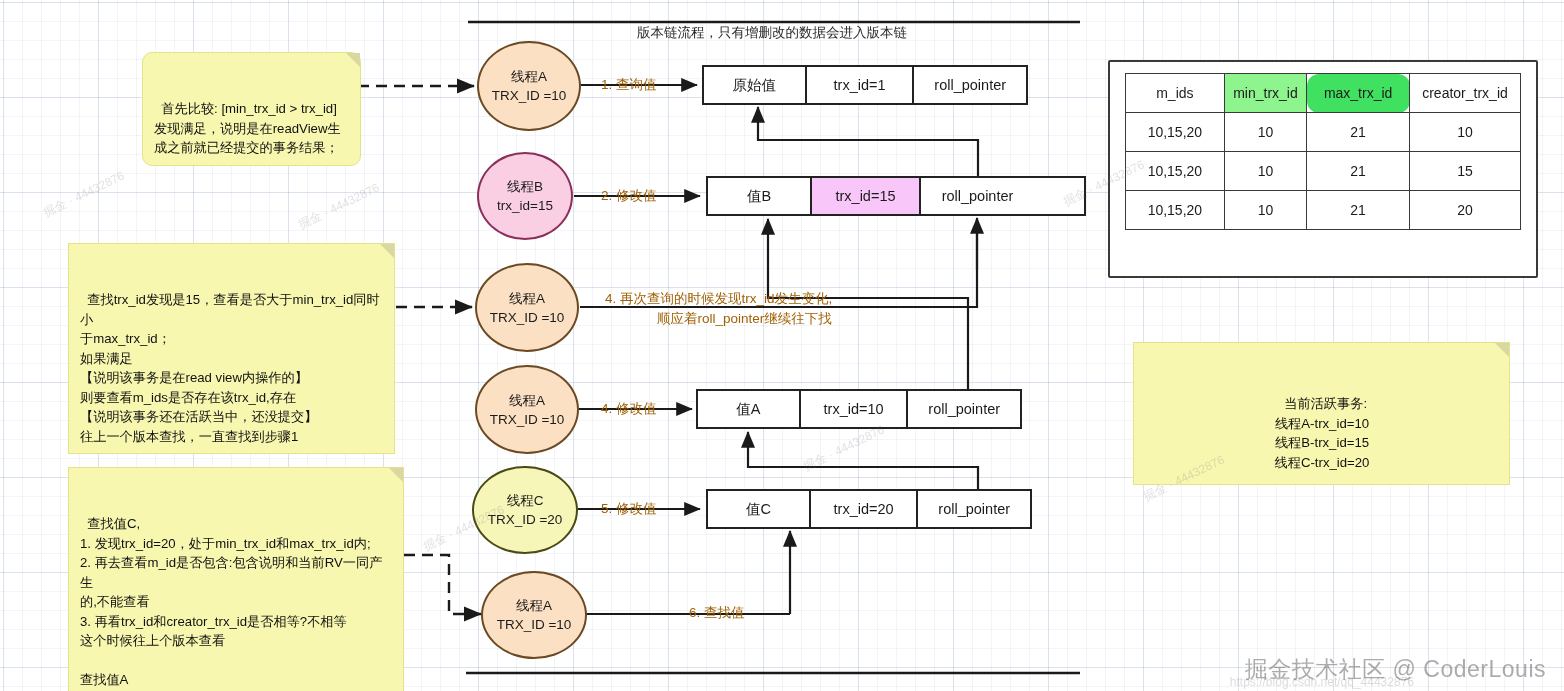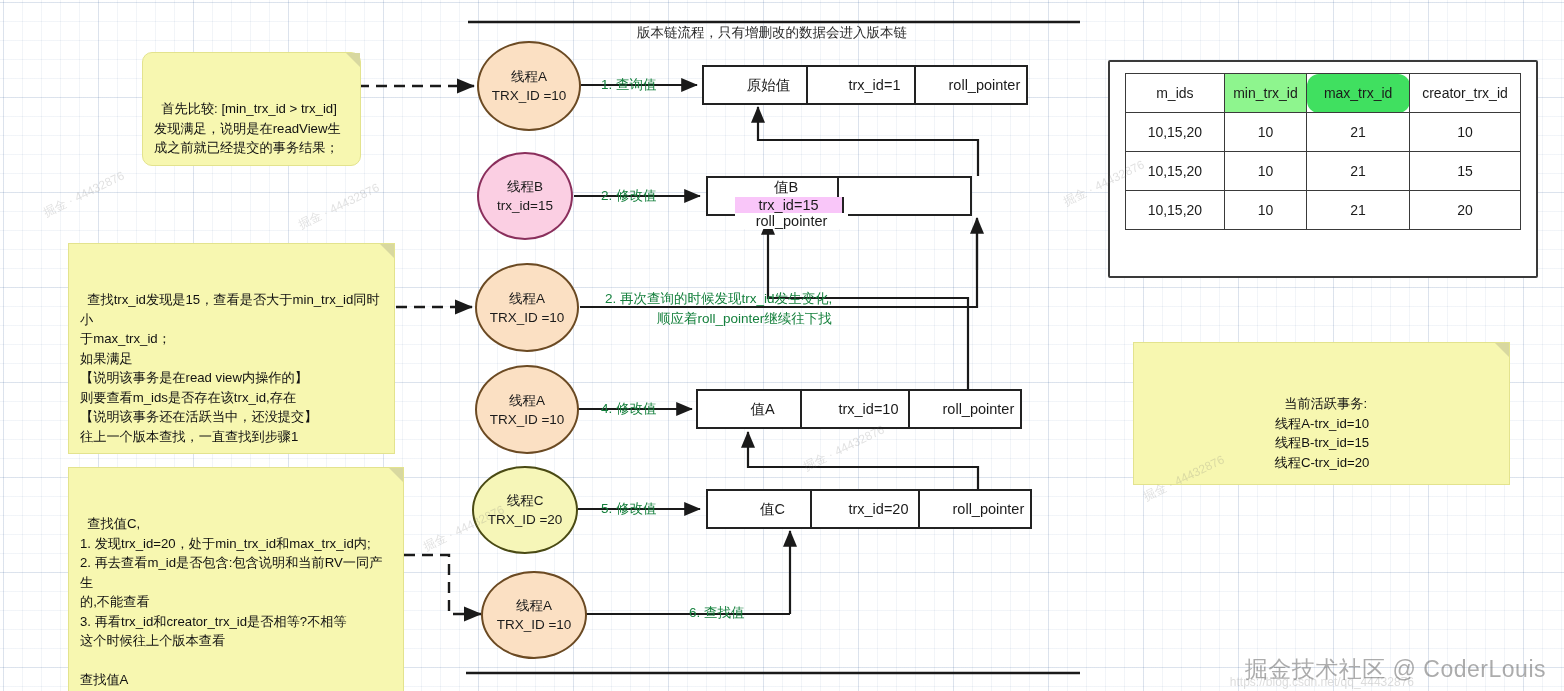--- a/index.html
+++ b/index.html
@@ -70,21 +70,20 @@
   }
   .rowbox .cell {
     box-sizing: border-box;
     display: flex;
     align-items: center;
     justify-content: center;
     font-size: 14.5px;
     color: #1b1b1b;
     border-right: 2px solid #222;
     background: #ffffff;
-    margin-left: 27px;
   }
   .rowbox .cell:last-child { border-right: none; }
   .rowbox .cell.hl { background: #f9c6f9; }
 
   
   .circle {
     position: absolute;
     box-sizing: border-box;
     border-radius: 50%;
     display: flex;
@@ -94,21 +93,21 @@
     font-size: 13.5px;
     line-height: 19px;
     color: #1b1b1b;
     text-align: center;
   }
 
   
   .edge-label {
     position: absolute;
     font-size: 13.5px;
-    color: #15803d;
+    color: #a16207;
     background: transparent;
     white-space: nowrap;
     line-height: 17px;
   }
 
   
   #chain-title {
     position: absolute;
     font-size: 13.5px;
     color: #2a2a2a;
@@ -285,41 +284,41 @@
   <div>线程A</div>
   <div>TRX_ID =10</div>
 </div>
 
 <div class="rowbox" id="rowbox-1" style="left:702px; top:65px; width:326px;">
   <div class="cell" style="width:104px;">原始值</div>
   <div class="cell" style="width:109px;">trx_id=1</div>
   <div class="cell" style="width:113px;">roll_pointer</div>
 </div>
 
-<div class="rowbox" id="rowbox-2" style="left:706px; top:176px; width:266px;flex-direction:column;">
+<div class="rowbox" id="rowbox-2" style="left:706px; top:176px; width:380px;">
   <div class="cell" style="width:104px;">值B</div>
   <div class="cell hl" style="width:109px;">trx_id=15</div>
   <div class="cell" style="width:113px;">roll_pointer</div>
 </div>
 
 <div class="rowbox" id="rowbox-3" style="left:696px; top:389px; width:326px;">
   <div class="cell" style="width:104px;">值A</div>
   <div class="cell" style="width:109px;">trx_id=10</div>
   <div class="cell" style="width:113px;">roll_pointer</div>
 </div>
 
 <div class="rowbox" id="rowbox-4" style="left:706px; top:489px; width:326px;">
   <div class="cell" style="width:104px;">值C</div>
   <div class="cell" style="width:109px;">trx_id=20</div>
   <div class="cell" style="width:113px;">roll_pointer</div>
 </div>
 
 <div class="edge-label" style="left:601px; top:76px;">1. 查询值</div>
 <div class="edge-label" style="left:601px; top:187px;">2. 修改值</div>
-<div class="edge-label" style="left:605px; top:290px;">2. 再次查询的时候发现trx_id发生变化,</div>
+<div class="edge-label" style="left:605px; top:290px;">4. 再次查询的时候发现trx_id发生变化,</div>
 <div class="edge-label" style="left:657px; top:310px;">顺应着roll_pointer继续往下找</div>
 <div class="edge-label" style="left:601px; top:400px;">4. 修改值</div>
 <div class="edge-label" style="left:601px; top:500px;">5. 修改值</div>
 <div class="edge-label" style="left:689px; top:604px;">6. 查找值</div>
 
 <div id="readview-panel" style="left:1108px; top:60px; width:430px; height:218px;">
   <table id="readview-table">
     <thead>
       <tr>
         <th style="width:94px;">m_ids</th>

